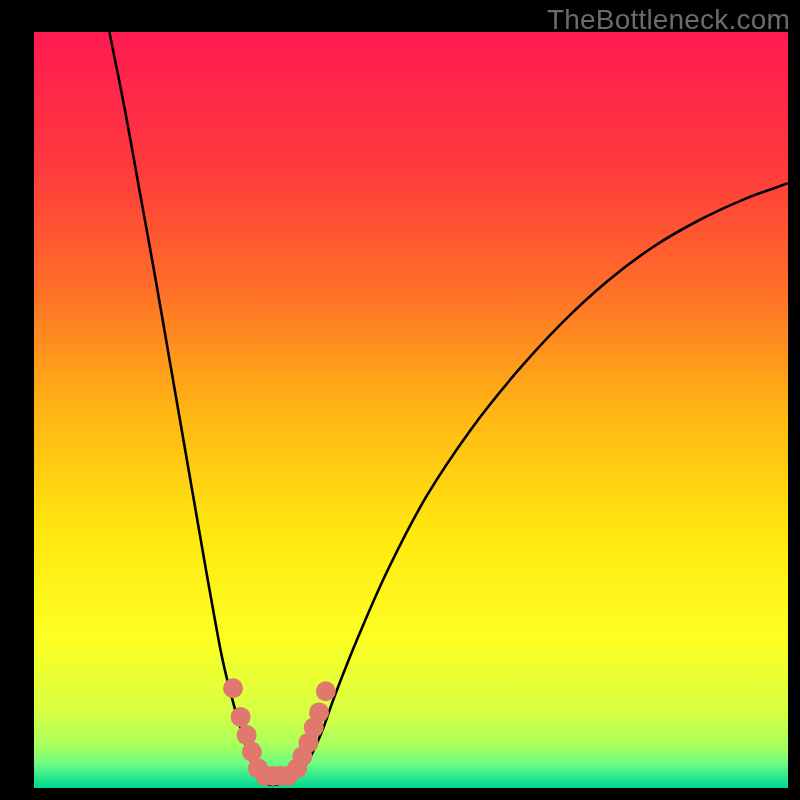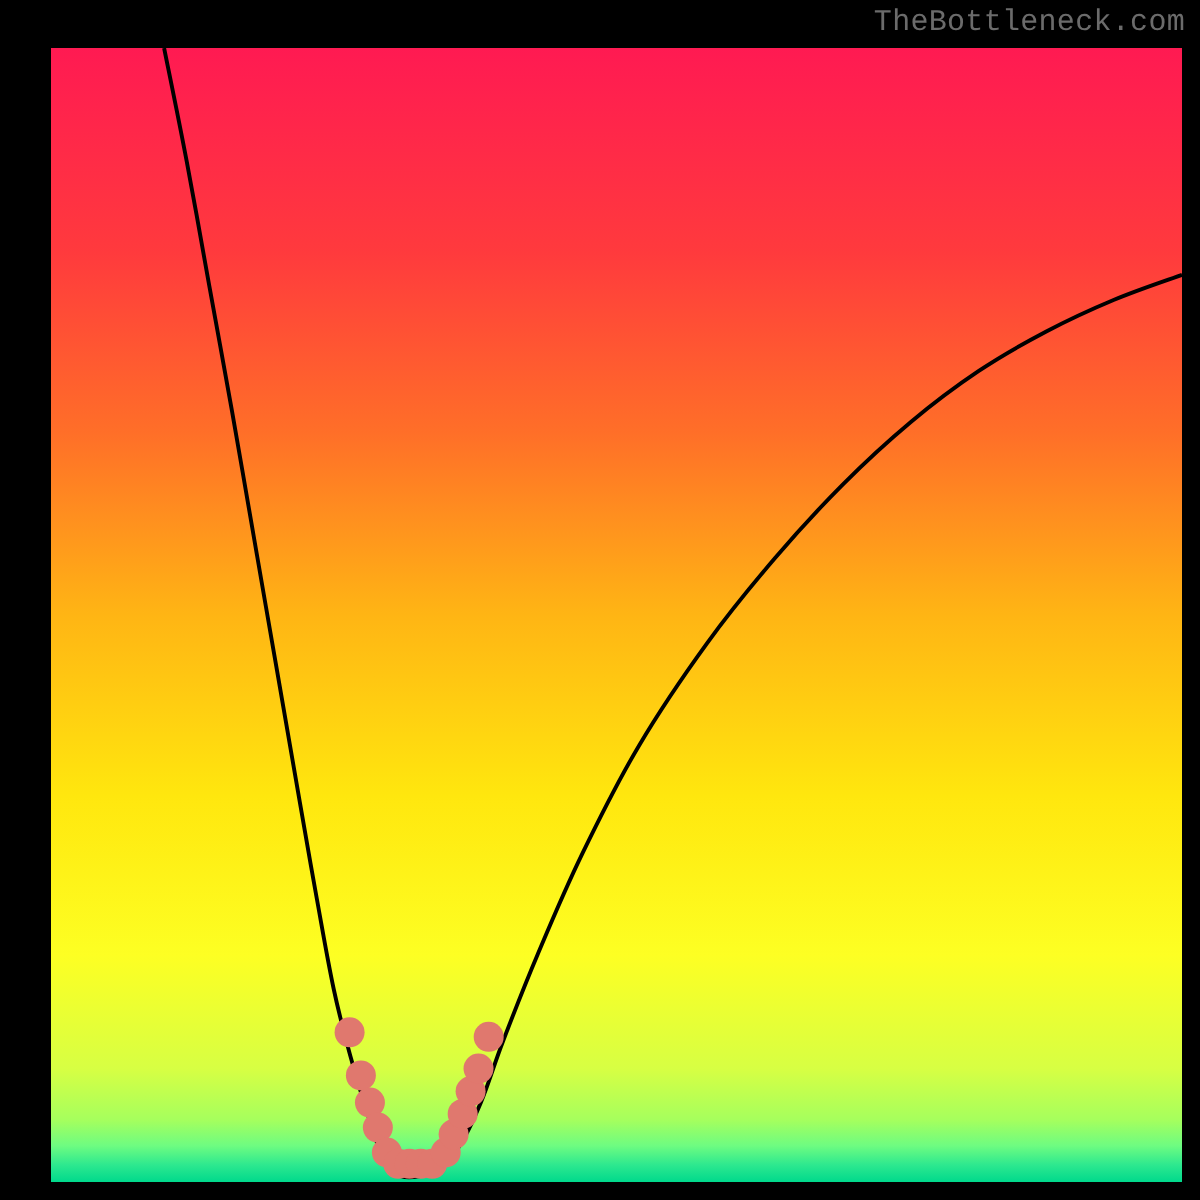--- a/index.html
+++ b/index.html
@@ -14,25 +14,24 @@
     position: relative;
     width: 800px;
     height: 800px;
     background: #000;
   }
   .watermark {
     position: absolute;
     top: 4px;
     right: 10px;
     color: #6b6b6b;
-    font-size: 20px;
+    font-size: 28px;
     font-weight: 500;
     letter-spacing: 0.2px;
     z-index: 5;
-    font-family: Liberation Mono, monospace;
   }
   svg {
     position: absolute;
     top: 0;
     left: 0;
   }
 </style>
 </head>
 <body>
 

